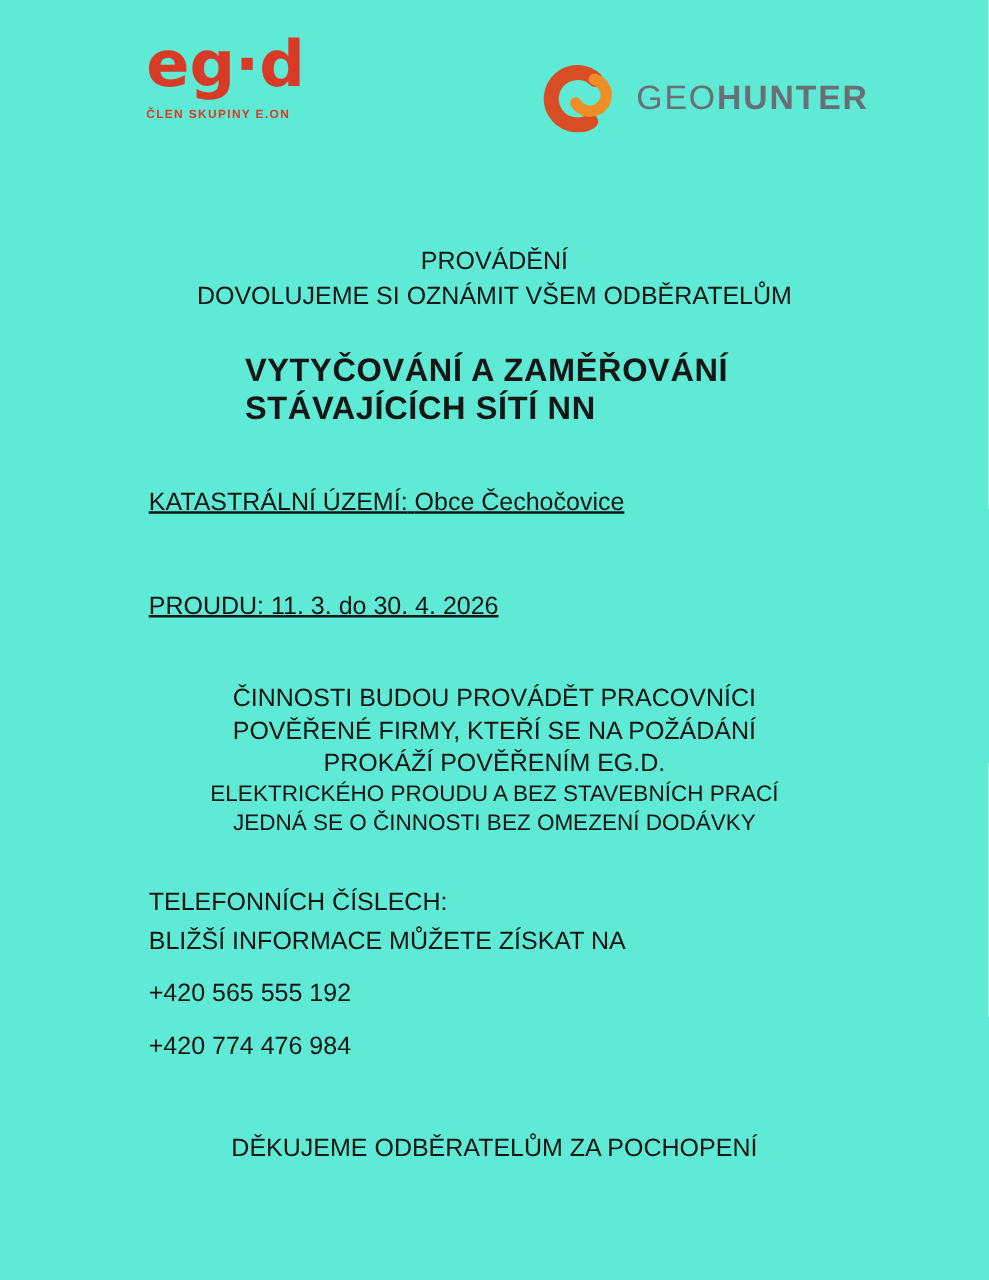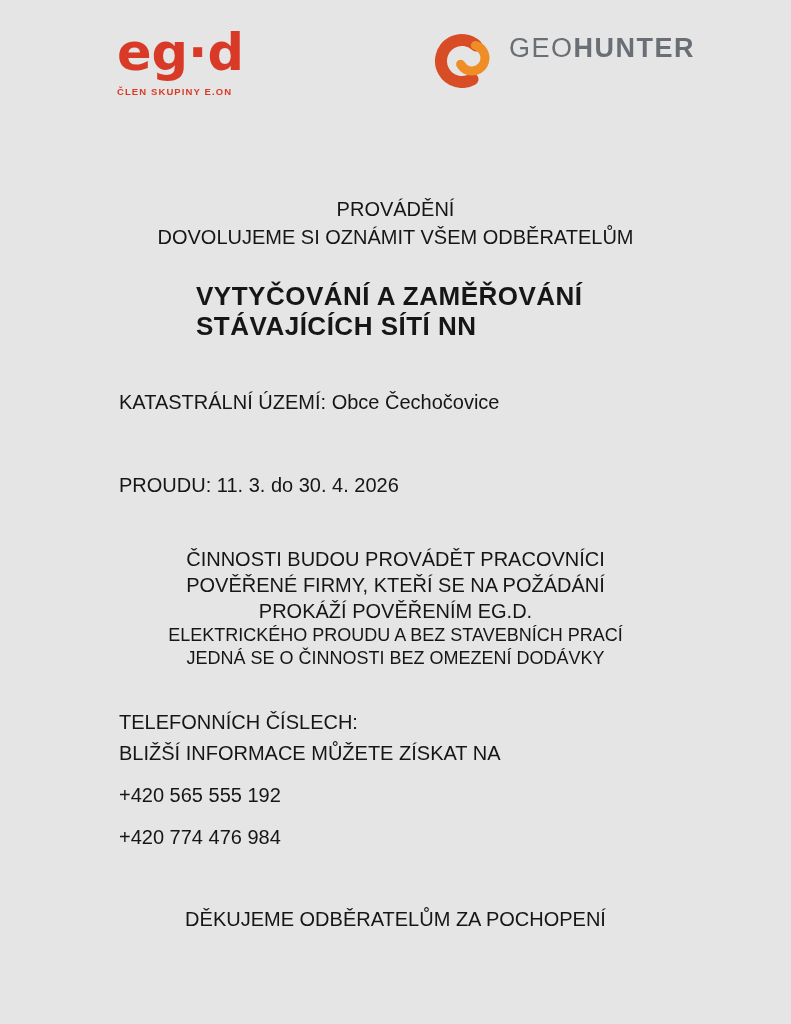--- a/index.html
+++ b/index.html
@@ -1,21 +1,21 @@
 <!DOCTYPE html>
 <html lang="cs"><head>
 <meta charset="utf-8">
 <title>Oznámení</title>
 <style>
   html, body { margin: 0; padding: 0; background: #ffffff; }
   .page {
     position: relative;
     width: 791px;
     height: 1024px;
-    background: #e5e5e5;
+    background: #5eead4;
     font-family: "Liberation Sans", sans-serif;
     color: #161616;
     overflow: hidden;
   }
 
   
   .egd { position: absolute; left: 117px; top: 27px; }
   .egd-word {
     font-family: "DejaVu Sans", sans-serif;
     font-weight: bold;
@@ -26,42 +26,42 @@
   }
   .egd-tag {
     margin-top: 7px;
     font-weight: bold;
     font-size: 9.5px;
     letter-spacing: 1.1px;
     color: #d93a27;
     white-space: nowrap;
   }
 
-  .geo { position: absolute; left: 434px; top: 33px; display: flex; align-items: flex-start; }
+  .geo { position: absolute; left: 434px; top: 51px; display: flex; align-items: center; }
   .geo-icon svg { display: block; }
   .geo-text {
     margin-left: 9px;
     font-size: 27px;
     letter-spacing: 1.5px;
     color: #6a6f75;
     white-space: nowrap;
   }
   .geo-light { font-weight: 400; }
   .geo-bold  { font-weight: 700; }
 
   
   .intro {
     position: absolute; top: 195px; left: 0; width: 100%;
     text-align: center; font-size: 20px; line-height: 28px;
   }
   .title {
     position: absolute; top: 281px; left: 196px; margin: 0;
     font-size: 26px; line-height: 30px; font-weight: bold; letter-spacing: 0.5px;
   }
-  .kv { position: absolute; left: 119px; font-size: 20px; line-height: 24px; }
+  .kv { position: absolute; left: 119px; font-size: 20px; line-height: 24px; text-decoration: underline; }
   .kv.cadastral { top: 390px; }
   .kv.datum     { top: 473px; }
 
   .activities {
     position: absolute; top: 546px; left: 0; width: 100%;
     text-align: center;
   }
   .activities .lg { font-size: 20px; line-height: 26px; }
   .activities .sm { font-size: 18px; line-height: 23px; }
 

